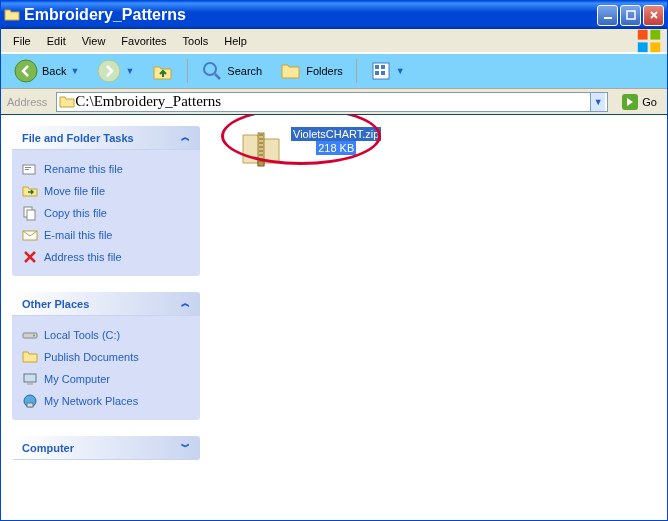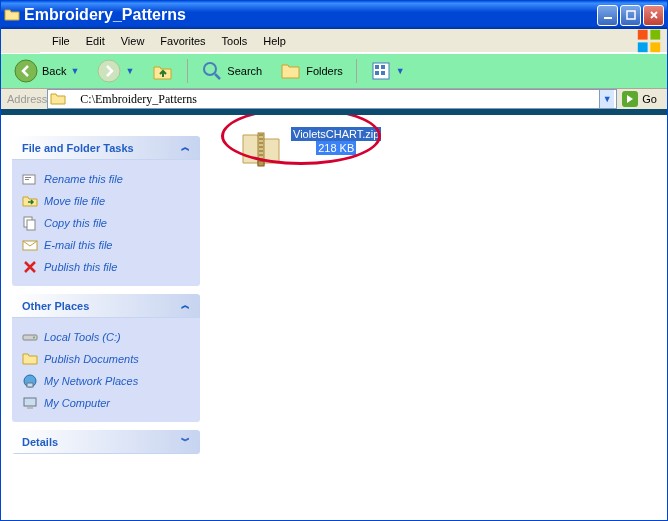--- a/index.html
+++ b/index.html
@@ -4,39 +4,39 @@
 <style>
 * { box-sizing: border-box; margin: 0; padding: 0; }
 body { font-family: Tahoma, sans-serif; font-size: 11px; background: #fff; }
 .window { width: 668px; height: 521px; border: 1px solid #0046d5; background: #ece9d8; display: flex; flex-direction: column; }
 .titlebar { background: linear-gradient(to bottom, #0058e6 0%, #3b8eff 8%, #0046d5 40%, #0046d5 88%, #003399 100%); height: 28px; display: flex; align-items: center; padding: 0 3px; color: #fff; font-weight: bold; }
 .titlebar-icon { width: 16px; height: 16px; margin-right: 4px; }
 .titlebar-text { flex: 1; font-size: 16px; }
 .titlebar-btns { display: flex; gap: 2px; }
 .titlebar-btn { width: 21px; height: 21px; background: linear-gradient(to bottom, #7ba7e8, #3768c0); border: 1px solid #fff; border-radius: 3px; display: flex; align-items: center; justify-content: center; color: #fff; font-weight: bold; font-family: Arial; cursor: pointer; }
 .titlebar-btn.close { background: linear-gradient(to bottom, #e8867b, #c04037); }
-.menubar { background: #ece9d8; height: 24px; display: flex; align-items: center; padding: 0 4px; border-bottom: 1px solid #fff; position: relative; margin-left: 39px; }
+.menubar { background: #ece9d8; height: 24px; display: flex; align-items: center; padding: 0 4px; border-bottom: 1px solid #fff; position: relative; }
 .menubar-item { padding: 3px 8px; cursor: pointer; }
 .winlogo { position: absolute; right: 4px; width: 28px; height: 20px; display: flex; align-items: center; justify-content: center; }
-.toolbar { background: #86efac; height: 36px; display: flex; align-items: center; padding: 0 6px; gap: 4px; border-top: 1px solid #fff; border-bottom: 1px solid #aca899; }
+.toolbar { background: #7dd3fc; height: 36px; display: flex; align-items: center; padding: 0 6px; gap: 4px; border-top: 1px solid #fff; border-bottom: 1px solid #aca899; }
 .tool-btn { display: flex; align-items: center; gap: 4px; padding: 3px 6px; border: 1px solid transparent; border-radius: 3px; cursor: pointer; }
 .tool-sep { width: 1px; height: 24px; background: #aca899; margin: 0 2px; }
-.addressbar { background: #ece9d8; height: 26px; display: flex; align-items: center; padding: 0 6px; gap: 0; border-bottom: 6px solid #0c4a6e; justify-content: space-between; }
+.addressbar { background: #ece9d8; height: 26px; display: flex; align-items: center; padding: 0 6px; gap: 9px; border-bottom: 1px solid #0c4a6e; justify-content: space-between; }
 .address-label { color: #999; }
 .address-field { flex: 1; display: flex; align-items: center; background: #fff; border: 1px solid #7f9db9; height: 20px; padding: 0 2px; }
-.address-input { flex: 1; border: none; outline: none; font-family: Tahoma; font-size: 12px; padding-left: 14px; }
+.address-input { flex: 1; border: none; outline: none; font-family: Tahoma; font-size: 15px; padding-left: 0; }
 .address-dropdown { width: 15px; text-align: center; cursor: pointer; background: #d6e7ff; border-left: 1px solid #7f9db9; height: 100%; display: flex; align-items: center; justify-content: center; }
 .go-btn { display: flex; align-items: center; gap: 3px; cursor: pointer; padding: 2px 4px; }
 .content-area { flex: 1; display: flex; background: #fff; overflow: hidden; }
-.sidepane { width: 210px; padding: 20px 10px; display: flex; flex-direction: column; gap: 6px; background: #fff; }
+.sidepane { width: 210px; padding: 10px 10px; display: flex; flex-direction: column; gap: 14px; background: #fff; }
 .panel { border: 1px solid #fff; border-radius: 4px; overflow: hidden; }
 .panel-header { background: linear-gradient(to right, #fff, #c7d4f0); height: 24px; display: flex; align-items: center; padding: 0 10px; font-weight: bold; color: #215dc6; cursor: pointer; border-bottom: 1px solid #c7d4f0; }
 .panel-header .spacer { flex: 1; }
 .panel-body { background: #d6dff7; padding: 8px 10px; }
-.task-item { display: flex; align-items: center; gap: 6px; padding: 3px 0; color: #215dc6; cursor: pointer; font-style: italic; }
+.task-item { display: flex; align-items: center; gap: 6px; padding: 3px 0; color: #215dc6; cursor: pointer; }
 .task-icon { width: 16px; height: 16px; flex-shrink: 0; }
 .main-view { flex: 1; padding: 12px; position: relative; }
 .file-item { display: flex; align-items: flex-start; gap: 8px; width: 180px; cursor: pointer; }
 .file-icon { width: 44px; height: 44px; flex-shrink: 0; }
 .file-info { display: flex; flex-direction: column; align-items: center; }
 .file-name { background: #316ac5; color: #fff; padding: 1px 2px; }
 .file-size { background: #3b82f6; color: #fff; padding: 1px 2px; }
 .annotation-circle { position: absolute; border: 3px solid #d40030; border-radius: 50%; pointer-events: none; }
 .chev { font-size: 9px; color: #215dc6; }
 </style>
@@ -193,21 +193,21 @@
               <span class="task-icon"><svg viewBox="0 0 16 16">
                   <rect x="1" y="4" width="14" height="9" fill="#fff" stroke="#c0a040"></rect>
                   <path d="M1 4l7 5 7-5" fill="none" stroke="#c0a040"></path>
                 </svg></span>
               <span>E-mail this file</span>
             </div>
           <div class="task-item">
               <span class="task-icon"><svg viewBox="0 0 16 16">
                   <path d="M3 3l10 10M13 3L3 13" stroke="#d22" stroke-width="2.5"></path>
                 </svg></span>
-              <span>Publish this file</span>
+              <span>Address this file</span>
             </div>
         </div>
       </div>
 
       <div class="panel">
         <div class="panel-header">
           <span>Other Places</span>
           <span class="spacer"></span>
           <span class="chev">︽</span>
         </div>
@@ -220,38 +220,38 @@
               <span>Local Tools (C:)</span>
             </div>
           <div class="task-item">
               <span class="task-icon"><svg viewBox="0 0 16 16">
                   <path fill="#fce79a" stroke="#c9a52a" d="M1 3h5l1 2h8v8H1z"></path>
                 </svg></span>
               <span>Publish Documents</span>
             </div>
           <div class="task-item">
               <span class="task-icon"><svg viewBox="0 0 16 16">
+                  <rect x="2" y="3" width="12" height="8" fill="#cde" stroke="#678"></rect>
+                  <rect x="5" y="12" width="6" height="2" fill="#bbb"></rect>
+                </svg></span>
+              <span>My Computer</span>
+            </div>
+          <div class="task-item">
+              <span class="task-icon"><svg viewBox="0 0 16 16">
                   <circle cx="8" cy="8" r="6" fill="#5aa8e0" stroke="#2a6aa0"></circle>
                   <rect x="5" y="10" width="6" height="4" fill="#cde" stroke="#678"></rect>
                 </svg></span>
               <span>My Network Places</span>
             </div>
-          <div class="task-item">
-              <span class="task-icon"><svg viewBox="0 0 16 16">
-                  <rect x="2" y="3" width="12" height="8" fill="#cde" stroke="#678"></rect>
-                  <rect x="5" y="12" width="6" height="2" fill="#bbb"></rect>
-                </svg></span>
-              <span>My Computer</span>
-            </div>
         </div>
       </div>
 
       <div class="panel">
         <div class="panel-header">
-          <span>Details</span>
+          <span>Computer</span>
           <span class="spacer"></span>
           <span class="chev">︾</span>
         </div>
       </div>
 
     </div>
 
     <div class="main-view">
       <div class="annotation-circle" style="left:10px; top:-8px; width:160px; height:58px;"></div>
       <div class="file-item" style="margin-left:16px;">

